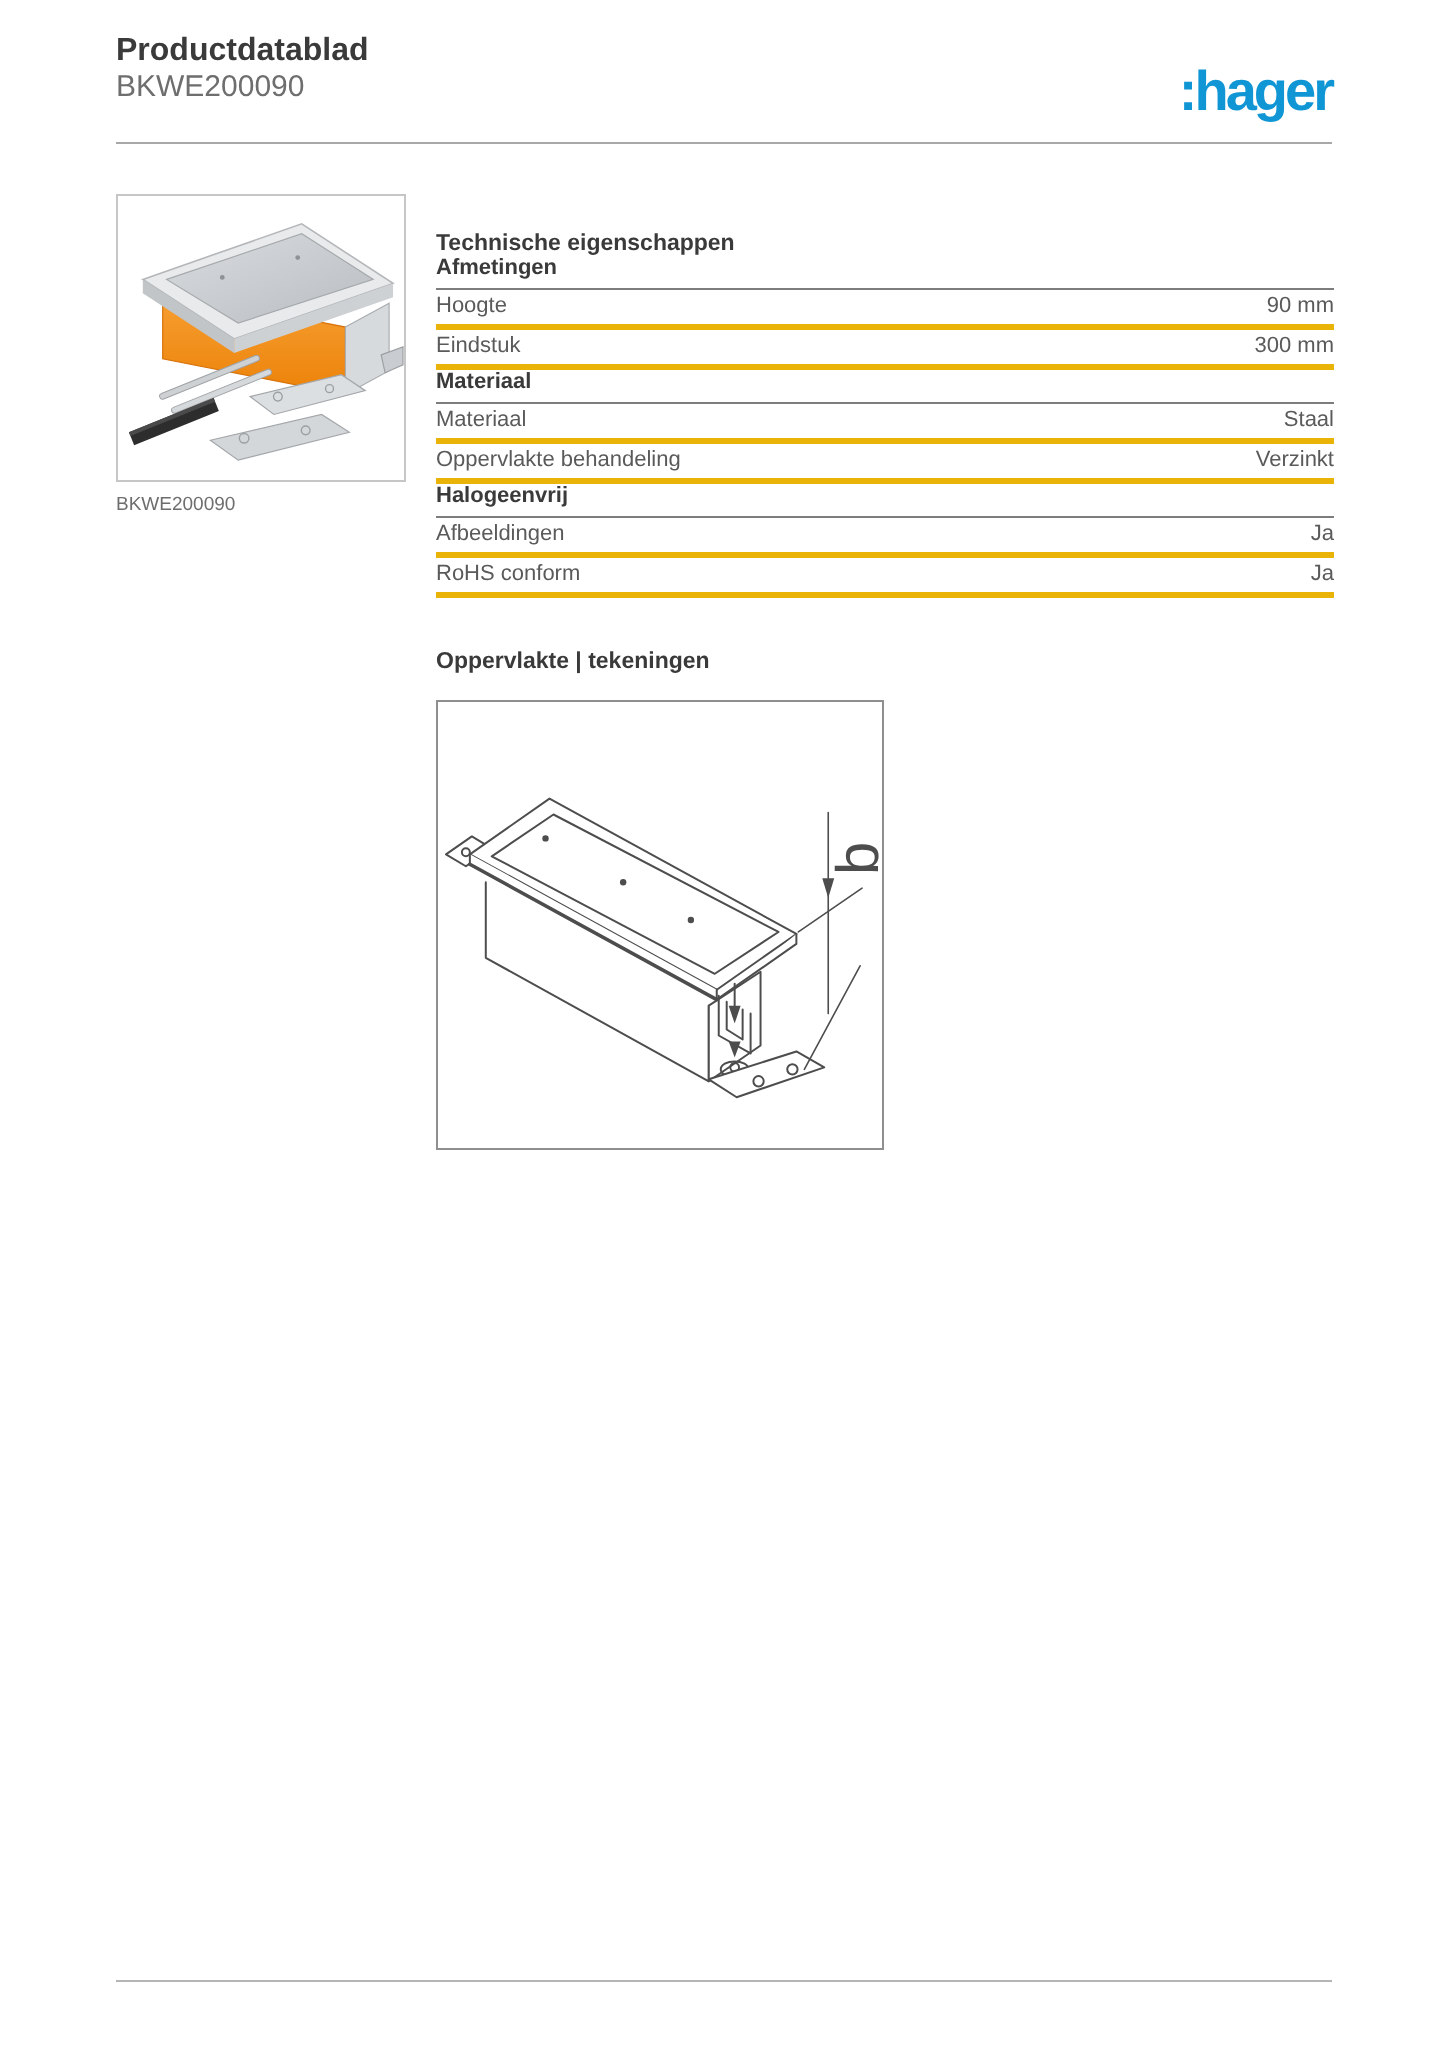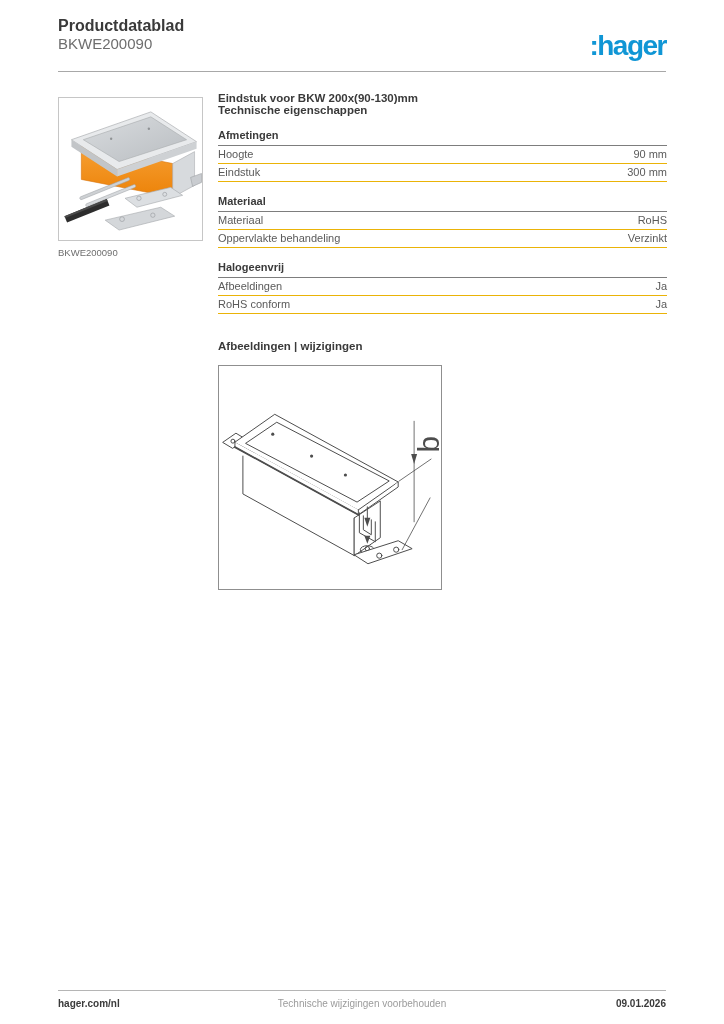--- a/index.html
+++ b/index.html
@@ -21,27 +21,27 @@
 
   
   .left-col { position:absolute; left:58px; top:97px; width:146px; }
   .img-frame { width:145px; height:144px; border:1px solid #c6c6c6; background:#fff;
                display:flex; align-items:center; justify-content:center; }
   .img-caption { margin-top:6px; font-size:9.5px; color:#6e6e6e; }
 
   
   .right-col { position:absolute; left:218px; top:92px; width:449px; }
   .product-title { font-size:11.5px; font-weight:bold; color:#3a3a3a; }
-  .tech-heading  { font-size:11.5px; font-weight:bold; color:#3a3a3a; }
-
-  .spec-section h3 { margin-top:13px; font-size:11px; font-weight:bold; color:#3a3a3a;
+  .tech-heading  { margin-top:24px; font-size:11.5px; font-weight:bold; color:#3a3a3a; }
+
+  .spec-section h3 { font-size:11px; font-weight:bold; color:#3a3a3a;
                      padding-bottom:4px; border-bottom:1px solid #7d7d7d; }
   .spec-row { display:flex; justify-content:space-between; align-items:baseline;
               font-size:11px; color:#5a5a5a; padding:2px 0 3px;
-              border-bottom:1px solid #eab308; }
+              border-bottom:3px solid #eab308; }
   .spec-row .val { text-align:left; }
 
   .drawings-heading { margin-top:26px; font-size:11.5px; font-weight:bold; color:#3a3a3a; }
   .drawing-frame { margin-top:13px; width:224px; height:225px; border:1px solid #8f8f8f;
                    background:#fff; display:flex; align-items:center; justify-content:center; }
 
   
   .ftr-rule { position:absolute; left:58px; right:58px; top:990px; height:1px;
               background:#b5b5b5; border:none; }
   .ftr { position:absolute; left:58px; right:58px; top:998px; height:14px; }
@@ -112,60 +112,59 @@
           <polygon points="0,13 56,0 70,9 14,23" fill="#d4d7da" stroke="#a4a7aa" stroke-width="0.6"></polygon>
           <circle cx="17" cy="12" r="2.4" fill="none" stroke="#9da0a3" stroke-width="0.7"></circle>
           <circle cx="48" cy="8" r="2.2" fill="none" stroke="#9da0a3" stroke-width="0.7"></circle>
         </g>
       </svg>
     </div>
     <div class="img-caption">BKWE200090</div>
   </aside>
 
   <main class="right-col">
-    <h1 class="product-title">Eindstuk voor BKW 200x(90-130)mm</h1>
     <h2 class="tech-heading">Technische eigenschappen</h2>
 
     <section class="spec-section">
       <h3>Afmetingen</h3>
       <div class="spec-row">
         <span class="lbl">Hoogte</span>
         <span class="val">90 mm</span>
       </div>
       <div class="spec-row">
         <span class="lbl">Eindstuk</span>
         <span class="val">300 mm</span>
       </div>
     </section>
 
     <section class="spec-section">
       <h3>Materiaal</h3>
       <div class="spec-row">
         <span class="lbl">Materiaal</span>
-        <span class="val">RoHS</span>
+        <span class="val">Staal</span>
       </div>
       <div class="spec-row">
         <span class="lbl">Oppervlakte behandeling</span>
         <span class="val">Verzinkt</span>
       </div>
     </section>
 
     <section class="spec-section">
       <h3>Halogeenvrij</h3>
       <div class="spec-row">
         <span class="lbl">Afbeeldingen</span>
         <span class="val">Ja</span>
       </div>
       <div class="spec-row">
         <span class="lbl">RoHS conform</span>
         <span class="val">Ja</span>
       </div>
     </section>
 
-    <h2 class="drawings-heading">Afbeeldingen | wijzigingen</h2>
+    <h2 class="drawings-heading">Oppervlakte | tekeningen</h2>
 
     <div class="drawing-frame">
       <svg width="222" height="223" viewBox="0 0 223 223" stroke="#4d4d4d" stroke-width="1" fill="none" stroke-linejoin="round" stroke-linecap="round">
 
         <polygon points="4,76 17,67 27,73 14,82" fill="#fff"></polygon>
         <circle cx="14" cy="75" r="2"></circle>
 
         <path d="M24,90 L24,128 L136,190 L136,152" fill="#fff"></path>
         <polygon points="136,152 162,135 162,172 136,190" fill="#fff"></polygon>
 
@@ -193,19 +192,14 @@
         <line x1="181" y1="115" x2="213" y2="93" stroke-width="0.8"></line>
         <line x1="184" y1="184" x2="212" y2="132" stroke-width="0.8"></line>
         <line x1="196" y1="55" x2="196" y2="156" stroke-width="0.8"></line>
         <polygon points="193,88 199,88 196,98" fill="#4d4d4d" stroke="none"></polygon>
         <text x="221" y="78" transform="rotate(-90 221 78)" text-anchor="middle" font-family="Liberation Sans, sans-serif" font-size="30" fill="#4d4d4d" stroke="none">b</text>
       </svg>
     </div>
   </main>
 
   <hr class="ftr-rule">
-  <footer class="ftr">
-    <a href="#" class="f-left">hager.com/nl</a>
-    <span class="f-center">Technische wijzigingen voorbehouden</span>
-    <span class="f-right">09.01.2026</span>
-  </footer>
 
 </div>
 
 </body></html>

